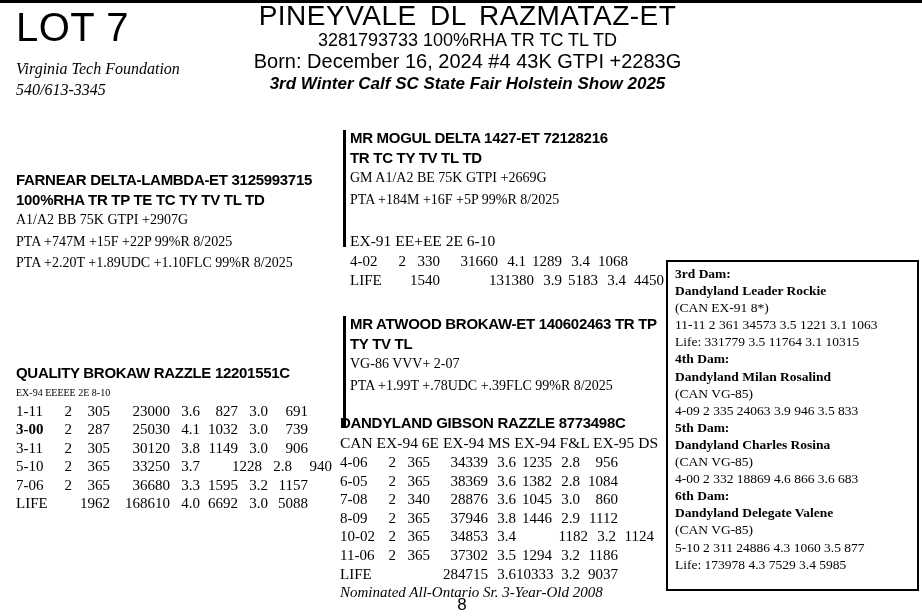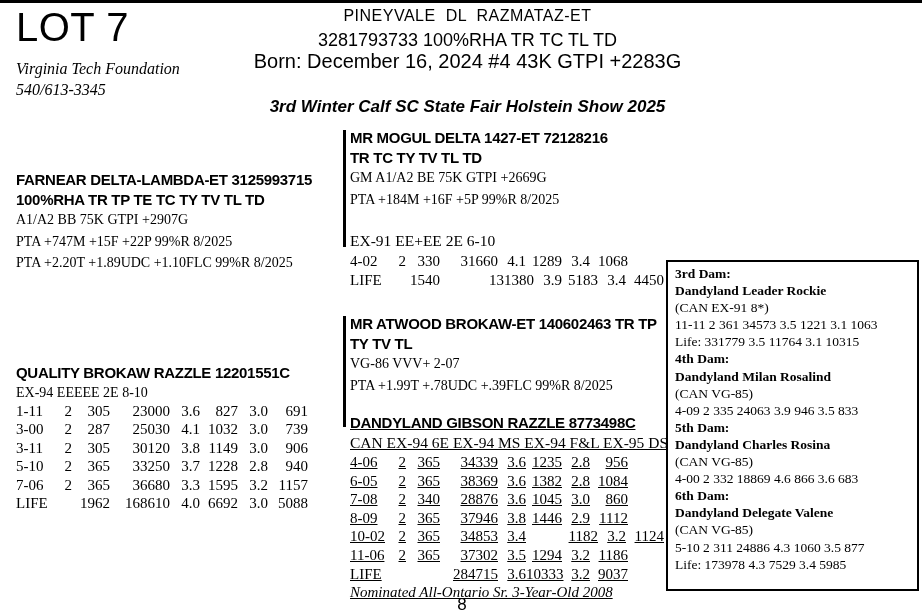--- a/index.html
+++ b/index.html
@@ -7,29 +7,29 @@
           font-family:"Liberation Serif",serif; color:#000; }
   .abs { position:absolute; white-space:nowrap; }
 
   .top-rule { position:absolute; left:0; top:0; width:922px; height:3px; background:#000; }
 
   .lot { left:16px; top:5px; font-family:"Liberation Sans",sans-serif; font-size:40px; line-height:45px; letter-spacing:0.5px; }
 
   .consignor { left:16px; top:58px; font-family:"Liberation Serif",serif; font-style:italic; font-size:16px; line-height:21px; }
 
   .head-center { left:240px; top:2px; width:455px; text-align:center; font-family:"Liberation Sans",sans-serif; }
-  .title { font-size:16px; line-height:28px; word-spacing:5px; letter-spacing:0.5px; }
+  .title { font-size:28px; line-height:28px; word-spacing:5px; letter-spacing:0.5px; }
   .reg   { font-size:18px; line-height:20px; }
   .born  { font-size:20px; line-height:23px; }
-  .show  { font-size:17px; line-height:20px; font-weight:700; font-style:italic; margin-top:24px; }
+  .show  { font-size:17px; line-height:20px; font-weight:700; font-style:italic; margin-top:1px; }
 
   .hdg { font-family:"Liberation Sans",sans-serif; font-weight:700; font-size:15px; line-height:19.5px; letter-spacing:-0.3px; }
   .det21  { font-family:"Liberation Serif",serif; font-size:14px; line-height:21.5px; }
   .det205 { font-family:"Liberation Serif",serif; font-size:15.5px; line-height:20.5px; }
-  .det19  { font-family:"Liberation Serif",serif; font-size:14px; line-height:19px; }
+  .det19  { font-family:"Liberation Serif",serif; font-size:10px; line-height:19px; }
 
   .records { font-family:"Liberation Serif",serif; font-size:15px; }
   .lh185 { line-height:18.5px; }
   .lh19  { line-height:19px; }
   .lh186 { line-height:18.6px; }
   .rec-row { display:flex; }
   .rec-cell { display:block; text-align:right; }
   .rec-cell.first { text-align:left; }
 
   .note { font-family:"Liberation Serif",serif; font-style:italic; font-size:15px; line-height:18px; }
@@ -84,21 +84,21 @@
           <span class="rec-cell first" style="width: 40px;">1-11</span>
           <span class="rec-cell" style="width: 16px;">2</span>
           <span class="rec-cell" style="width: 38px;">305</span>
           <span class="rec-cell" style="width: 60px;">23000</span>
           <span class="rec-cell" style="width: 30px;">3.6</span>
           <span class="rec-cell" style="width: 38px;">827</span>
           <span class="rec-cell" style="width: 30px;">3.0</span>
           <span class="rec-cell" style="width: 40px;">691</span>
         </div>
         <div class="rec-row">
-          <span class="rec-cell first" style="width: 40px;">3-00</span>
+          <span class="rec-cell first" style="width: 40px; font-weight: bold;">3-00</span>
           <span class="rec-cell" style="width: 16px;">2</span>
           <span class="rec-cell" style="width: 38px;">287</span>
           <span class="rec-cell" style="width: 60px;">25030</span>
           <span class="rec-cell" style="width: 30px;">4.1</span>
           <span class="rec-cell" style="width: 38px;">1032</span>
           <span class="rec-cell" style="width: 30px;">3.0</span>
           <span class="rec-cell" style="width: 40px;">739</span>
         </div>
         <div class="rec-row">
           <span class="rec-cell first" style="width: 40px;">3-11</span>
@@ -109,21 +109,21 @@
           <span class="rec-cell" style="width: 38px;">1149</span>
           <span class="rec-cell" style="width: 30px;">3.0</span>
           <span class="rec-cell" style="width: 40px;">906</span>
         </div>
         <div class="rec-row">
           <span class="rec-cell first" style="width: 40px;">5-10</span>
           <span class="rec-cell" style="width: 16px;">2</span>
           <span class="rec-cell" style="width: 38px;">365</span>
           <span class="rec-cell" style="width: 60px;">33250</span>
           <span class="rec-cell" style="width: 30px;">3.7</span>
-          <span class="rec-cell" style="width: 38px;">1228</span>
+          <span class="rec-cell" style="width: 38px; margin-left: 24px;">1228</span>
           <span class="rec-cell" style="width: 30px;">2.8</span>
           <span class="rec-cell" style="width: 40px;">940</span>
         </div>
         <div class="rec-row">
           <span class="rec-cell first" style="width: 40px;">7-06</span>
           <span class="rec-cell" style="width: 16px;">2</span>
           <span class="rec-cell" style="width: 38px;">365</span>
           <span class="rec-cell" style="width: 60px;">36680</span>
           <span class="rec-cell" style="width: 30px;">3.3</span>
           <span class="rec-cell" style="width: 38px;">1595</span>
@@ -179,21 +179,21 @@
       </div>
   </div>
 
   <div class="abs" style="left:350px; top:314px;">
     <div class="hdg">MR ATWOOD BROKAW-ET 140602463 TR TP</div>
     <div class="hdg">TY TV TL</div>
     <div class="det21">VG-86 VVV+ 2-07</div>
     <div class="det21">PTA +1.99T +.78UDC +.39FLC 99%R 8/2025</div>
   </div>
 
-  <div class="abs" style="left:350px; top:413px;text-decoration:underline;">
+  <div class="abs" style="left:340px; top:413px;">
     <div class="hdg">DANDYLAND GIBSON RAZZLE 8773498C</div>
     <div class="det205">CAN EX-94 6E EX-94 MS EX-94 F&amp;L EX-95 DS</div>
     <div class="records lh186">
         <div class="rec-row">
           <span class="rec-cell first" style="width: 40px;">4-06</span>
           <span class="rec-cell" style="width: 16px;">2</span>
           <span class="rec-cell" style="width: 34px;">365</span>
           <span class="rec-cell" style="width: 58px;">34339</span>
           <span class="rec-cell" style="width: 28px;">3.6</span>
           <span class="rec-cell" style="width: 36px;">1235</span>

